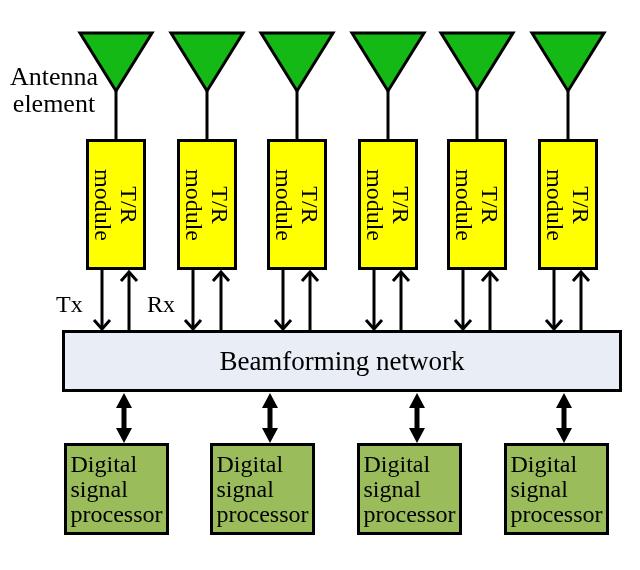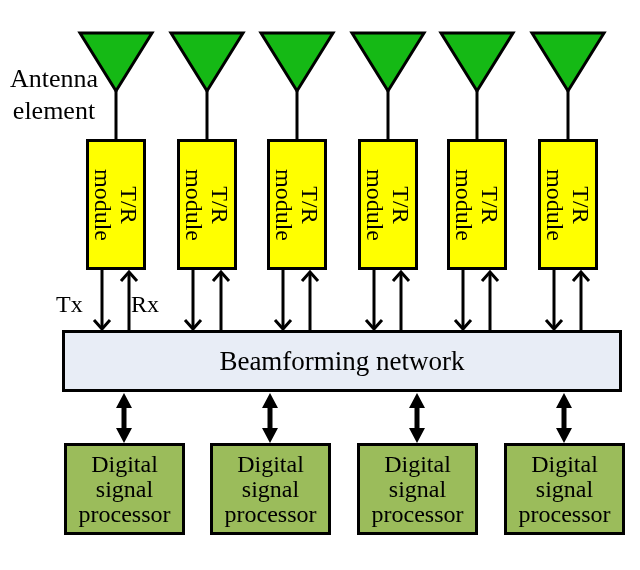--- a/index.html
+++ b/index.html
@@ -13,51 +13,51 @@
   .figure { position:absolute; left:0; top:0; width:640px; height:570px; }
   svg.connector-layer { position:absolute; left:0; top:0; width:640px; height:570px; }
 
   .antenna-triangle { fill:var(--antenna-green,#15B915); stroke:var(--line-black,#000); stroke-width:3; stroke-linejoin:miter; }
   .wire  { stroke:var(--line-black,#000); stroke-width:3; fill:none; }
   .vhead { stroke:var(--line-black,#000); stroke-width:3; fill:none; stroke-linejoin:miter; }
   .thick-shaft { stroke:var(--line-black,#000); stroke-width:5; }
   .thick-head  { fill:var(--line-black,#000); stroke:none; }
 
   .label { position:absolute; white-space:pre-line; }
-  .antenna-label { left:2px; top:63px; width:104px; text-align:center; font-size:26px; line-height:32px; }
+  .antenna-label { left:2px; top:63px; width:104px; text-align:center; font-size:26px; line-height:27px; }
 
   .module {
     position:absolute; top:139px; width:60px; height:131px;
     box-sizing:border-box; background:var(--module-yellow,#FFFF00);
     border:3px solid var(--line-black,#000);
     display:flex; align-items:center; justify-content:center; overflow:visible;
   }
   .module-text {
     flex:none; width:124px; transform:rotate(90deg);
     font-size:24px; line-height:26px; text-align:center; white-space:pre-line;
   }
   .m1{left:86px}.m2{left:177px}.m3{left:267px}.m4{left:358px}.m5{left:447px}.m6{left:538px}
 
   .tx-label { left:56px; top:291px; width:42px; text-align:left; font-size:24px; line-height:26px; }
-  .rx-label { left:131px; top:291px; width:42px; text-align:left; font-size:24px; line-height:26px; }
+  .rx-label { left:131px; top:291px; width:42px; text-align:left; font-size:24px; line-height:26px;padding-left:16px; }
 
   .network {
     position:absolute; left:62px; top:330px; width:560px; height:62px;
     box-sizing:border-box; background:var(--network-fill,#E8EDF6);
     border:3px solid var(--line-black,#000);
     display:flex; align-items:center; justify-content:center;
     font-size:27px;
   }
 
   .dsp {
-    position:absolute; top:443px; width:121px; height:92px;
+    position:absolute; top:443px; width:105px; height:92px;
     box-sizing:border-box; background:var(--processor-green,#9BBC5B);
     border:3px solid var(--line-black,#000);
     display:flex; align-items:center; justify-content:center;
-    text-align:center; font-size:24px; line-height:25px; white-space:pre-line;
+    font-size:24px; line-height:25px; white-space:pre-line;
   }
   .d1{left:64px}.d2{left:210px}.d3{left:357px}.d4{left:504px}
 </style>
 </head>
 <body>
 
 <div class="figure">
 
   <svg class="connector-layer" viewBox="0 0 640 570">
 

